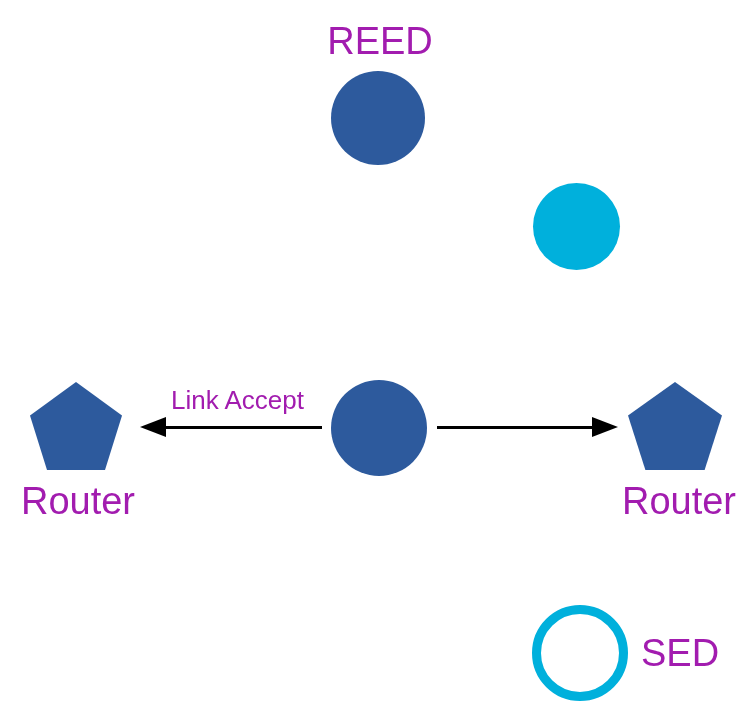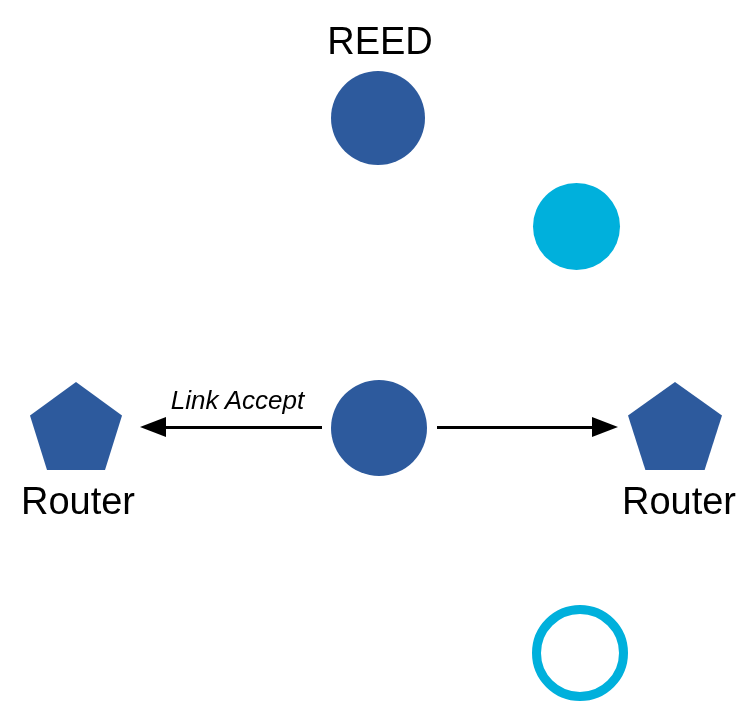--- a/index.html
+++ b/index.html
@@ -6,21 +6,21 @@
     margin: 0;
     padding: 0;
     background: #ffffff;
   }
   .canvas {
     position: relative;
     width: 752px;
     height: 720px;
     background: var(--background, #ffffff);
     font-family: "Liberation Sans", sans-serif;
-    color: #000000;
+    color: #a21caf;
     overflow: hidden;
   }
   .node-circle {
     position: absolute;
     border-radius: 50%;
   }
   .filled-blue { background: var(--primary_blue, #2d5a9d); }
   .filled-cyan { background: var(--accent_cyan, #00b0dc); }
   .outline-cyan {
     border: 9px solid var(--accent_cyan, #00b0dc);
@@ -35,21 +35,20 @@
   .node-label {
     position: absolute;
     font-size: 38px;
     line-height: 1.1;
     white-space: nowrap;
   }
   .centered { text-align: center; }
   .edge-label {
     position: absolute;
     font-size: 26px;
-    font-style: italic;
     line-height: 1.1;
     text-align: center;
     white-space: nowrap;
   }
   .arrow-line {
     position: absolute;
     height: 3px;
     background: var(--arrow, #000000);
   }
   .arrow-head-left {
@@ -88,14 +87,15 @@
 
   <div class="node-circle filled-blue" style="left:331px; top:380px; width:96px; height:96px;"></div>
 
   <div class="arrow-line" style="left:437px; top:426px; width:157px;"></div>
   <div class="arrow-head-right" style="left:592px; top:417px;"></div>
 
   <div class="pentagon" style="left:628px; top:382px; width:94px; height:88px;"></div>
   <div class="node-label centered" style="left:604px; top:481px; width:150px;">Router</div>
 
   <div class="node-circle outline-cyan" style="left:532px; top:605px; width:96px; height:96px;"></div>
+  <div class="node-label" style="left:641px; top:633px;">SED</div>
 
 </div>
 
 </body></html>

